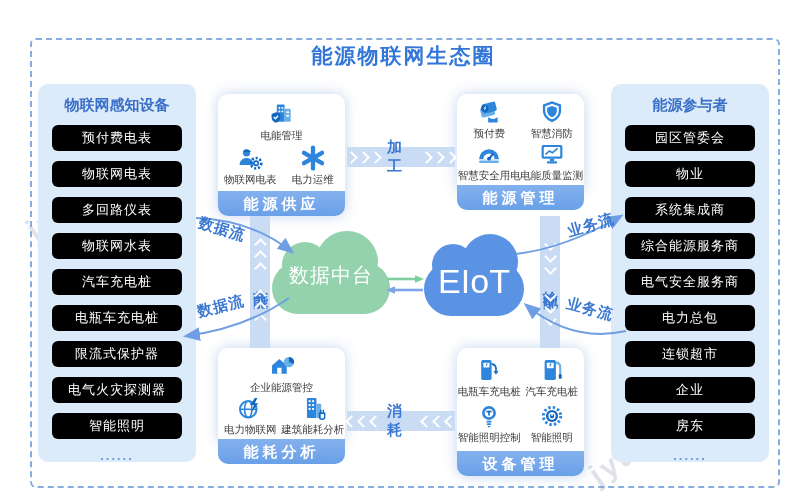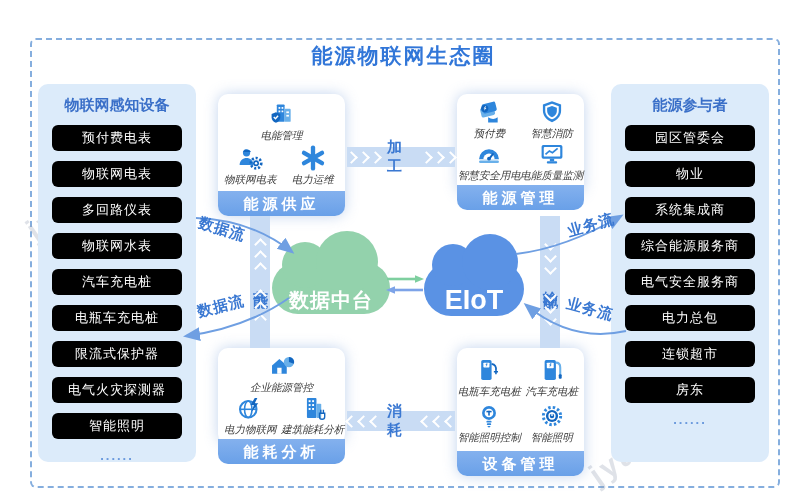--- a/index.html
+++ b/index.html
@@ -25,21 +25,21 @@
   .dots{text-align:center;color:#6a99dd;font-weight:bold;letter-spacing:2px;font-size:13px;}
 
   
   .box{position:absolute;width:127px;background:#fff;border-radius:10px;
        box-shadow:0 0 14px rgba(122,160,217,.45);display:flex;flex-direction:column;}
   #box-supply{left:218px;top:94px;height:122px;}
   #box-manage{left:457px;top:94px;height:100px;}
   #box-analysis{left:218px;top:348px;height:96px;}
   #box-device{left:457px;top:348px;height:128px;}
   .box .body{flex:1;display:flex;flex-wrap:wrap;align-items:center;justify-content:center;
-             align-content:space-evenly;padding:5px 1px 2px;font-style:italic;}
+             align-content:space-evenly;padding:5px 1px 2px;}
   .bitem{display:flex;flex-direction:column;align-items:center;width:50%;}
   .bitem.full{width:100%;}
   .bitem svg{width:26px;height:26px;display:block;}
   .blabel{font-size:10.5px;color:#3c3c3c;margin-top:2px;white-space:nowrap;}
   .box .footer{height:25px;line-height:25px;background:linear-gradient(180deg,#84b1ee,#69a0e8);
                border-radius:0 0 10px 10px;color:#fff;text-align:center;font-weight:bold;
                font-size:15px;letter-spacing:4px;}
 
   
   .hband{position:absolute;left:347px;width:108px;height:20px;background:#c9dcf4;
@@ -52,30 +52,30 @@
   #band-distribute{left:540px;}
   .flabel{font-size:15px;font-weight:bold;color:#3a78d2;letter-spacing:2px;margin:0 4px;}
   .vband .flabel{writing-mode:vertical-rl;margin:3px 0;letter-spacing:3px;}
   .ch{width:7px;height:7px;border-top:2.5px solid #fff;border-right:2.5px solid #fff;flex:none;}
   .ch.r{transform:rotate(45deg);}
   .ch.l{transform:rotate(-135deg);}
   .ch.u{transform:rotate(-45deg);}
   .ch.d{transform:rotate(135deg);}
 
   
-  .cloud{position:absolute;display:flex;align-items:flex-end;justify-content:center;
-         color:#fff;font-weight:bold;}
+  .cloud{position:absolute;display:flex;align-items:flex-start;justify-content:center;
+         color:#fff;font-weight:normal;}
   .cloud::before,.cloud::after{content:"";position:absolute;background:inherit;border-radius:50%;}
   .cloud span{position:relative;z-index:1;}
   #cloud-data{left:272px;top:262px;width:118px;height:52px;background:#93d2ac;
               border-radius:26px;font-size:20px;letter-spacing:1px;}
   #cloud-data::before{width:46px;height:46px;left:10px;top:-20px;}
   #cloud-data::after{width:62px;height:62px;left:44px;top:-31px;}
   #cloud-eiot{left:424px;top:262px;width:100px;height:54px;background:#5a92e4;
-              border-radius:27px;font-size:27px;}
+              border-radius:27px;font-size:34px;}
   #cloud-eiot::before{width:42px;height:42px;left:8px;top:-18px;}
   #cloud-eiot::after{width:56px;height:56px;left:38px;top:-28px;}
 
   
   .dlabel{position:absolute;font-size:15px;font-weight:bold;color:#3a78d2;letter-spacing:1px;}
   #lbl-df-top{left:198px;top:220px;transform:rotate(17deg);}
   #lbl-df-bot{left:197px;top:297px;transform:rotate(-14deg);}
   #lbl-bf-top{left:567px;top:216px;transform:rotate(-16deg);}
   #lbl-bf-bot{left:566px;top:300px;transform:rotate(15deg);}
 
@@ -109,20 +109,21 @@
 
   <div class="panel right">
     <h2>能源参与者</h2>
     <div class="pill">园区管委会</div>
     <div class="pill">物业</div>
     <div class="pill">系统集成商</div>
     <div class="pill">综合能源服务商</div>
     <div class="pill">电气安全服务商</div>
     <div class="pill">电力总包</div>
     <div class="pill">连锁超市</div>
+    <div class="pill">企业</div>
     <div class="pill">房东</div>
     <div class="dots">......</div>
   </div>
 
   <div class="box" id="box-supply">
     <div class="body">
       <div class="bitem full">
         <svg viewBox="0 0 30 30">
           <rect x="9" y="4" width="9" height="20" rx="1" fill="#2e86dc"></rect>
           <rect x="18" y="9" width="7" height="15" rx="1" fill="#69b0ea"></rect>

